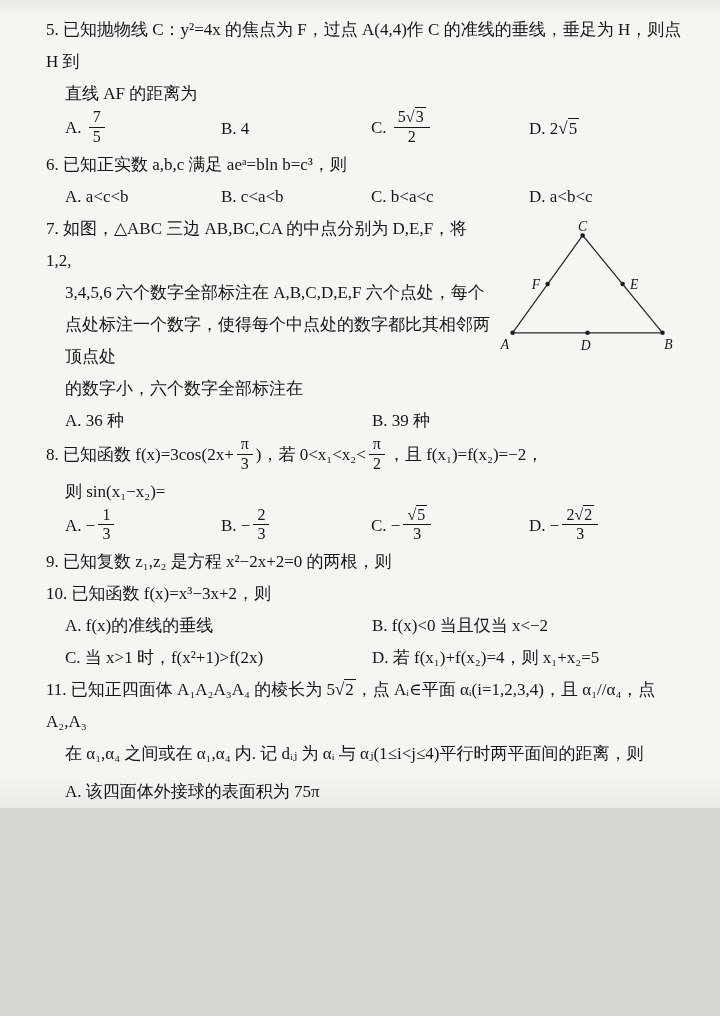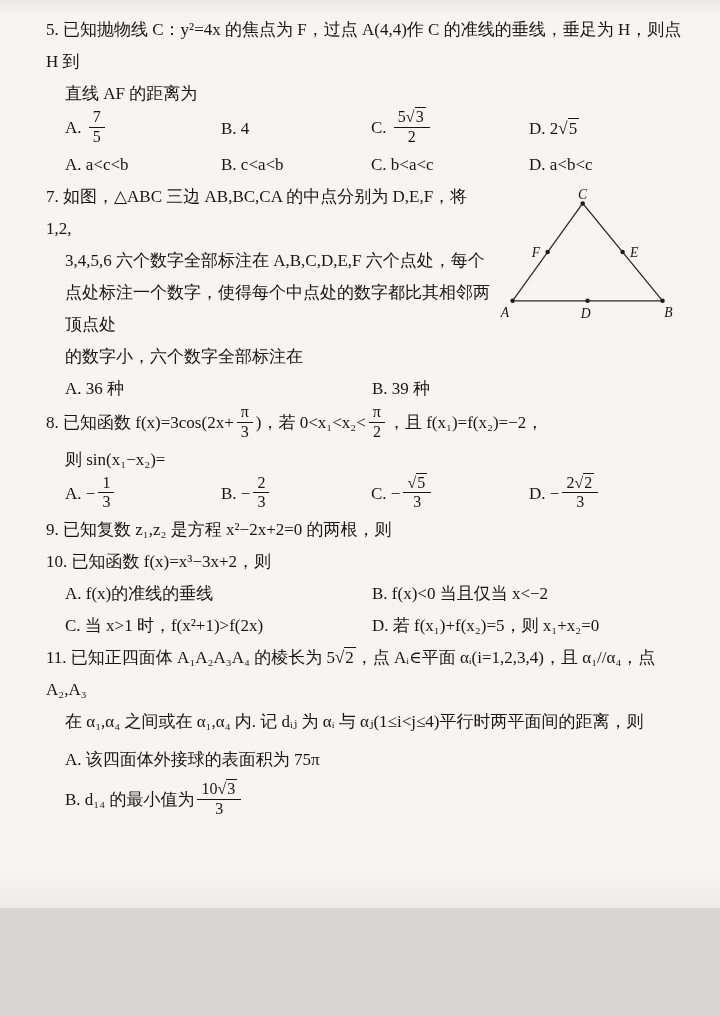--- a/index.html
+++ b/index.html
@@ -1,18 +1,18 @@
 <!DOCTYPE html>
 <html><head>
 <meta charset="utf-8">
 <style>
   html,body{margin:0;padding:0;background:#d8d6d2;}
   .page{
     position:relative;
-    width:720px;height:908px;
+    width:720px;height:808px;
     margin:0 auto;
     box-sizing:border-box;
     padding:14px 38px 0 46px;
     background:linear-gradient(#e9e8e5 0,#f6f5f2 16px,#f6f5f2 96%,#edebe7 100%);
     color:#161616;
     font-family:"Liberation Serif","DejaVu Serif",serif;
     font-size:17px;
     line-height:32px;
     overflow:hidden;
   }
@@ -59,20 +59,21 @@
       <span class="opt">B. 4</span>
       <span class="opt">C. <span class="frac">
             <span class="num">5<span class="sqrt">√<span class="rad">3</span></span></span>
             <span class="den">2</span>
           </span></span>
       <span class="opt">D. 2<span class="sqrt">√<span class="rad">5</span></span></span>
     </div>
   </section>
 
   <section class="q">
+    <p class="ln">6. 已知正实数 a,b,c 满足 aeᵃ=bln b=c³，则</p>
     <div class="opts cols4">
       <span class="opt">A. a&lt;c&lt;b</span>
       <span class="opt">B. c&lt;a&lt;b</span>
       <span class="opt">C. b&lt;a&lt;c</span>
       <span class="opt">D. a&lt;b&lt;c</span>
     </div>
   </section>
 
   <section class="q">
     <div class="q7row">
@@ -145,21 +146,21 @@
   </section>
 
   <section class="q">
     <p class="ln">10. 已知函数 f(x)=x³−3x+2，则</p>
     <div class="opts cols2">
       <span class="opt">A. f(x)的准线的垂线</span>
       <span class="opt">B. f(x)&lt;0 当且仅当 x&lt;−2</span>
     </div>
     <div class="opts cols2">
       <span class="opt">C. 当 x&gt;1 时，f(x²+1)&gt;f(2x)</span>
-      <span class="opt">D. 若 f(x₁)+f(x₂)=5，则 x₁+x₂=0</span>
+      <span class="opt">D. 若 f(x₁)+f(x₂)=4，则 x₁+x₂=5</span>
     </div>
   </section>
 
   <section class="q">
     <p class="ln">11. 已知正四面体 A₁A₂A₃A₄ 的棱长为 5<span class="sqrt">√<span class="rad">2</span></span>，点 Aᵢ∈平面 αᵢ(i=1,2,3,4)，且 α₁//α₄，点 A₂,A₃</p>
     <p class="ln indent">在 α₁,α₄ 之间或在 α₁,α₄ 内. 记 dᵢⱼ 为 αᵢ 与 αⱼ(1≤i&lt;j≤4)平行时两平面间的距离，则</p>
     <p class="ln optline">A. 该四面体外接球的表面积为 75π</p>
     <p class="ln optline">B. d₁₄ 的最小值为<span class="frac">
           <span class="num">10<span class="sqrt">√<span class="rad">3</span></span></span>
           <span class="den">3</span>

